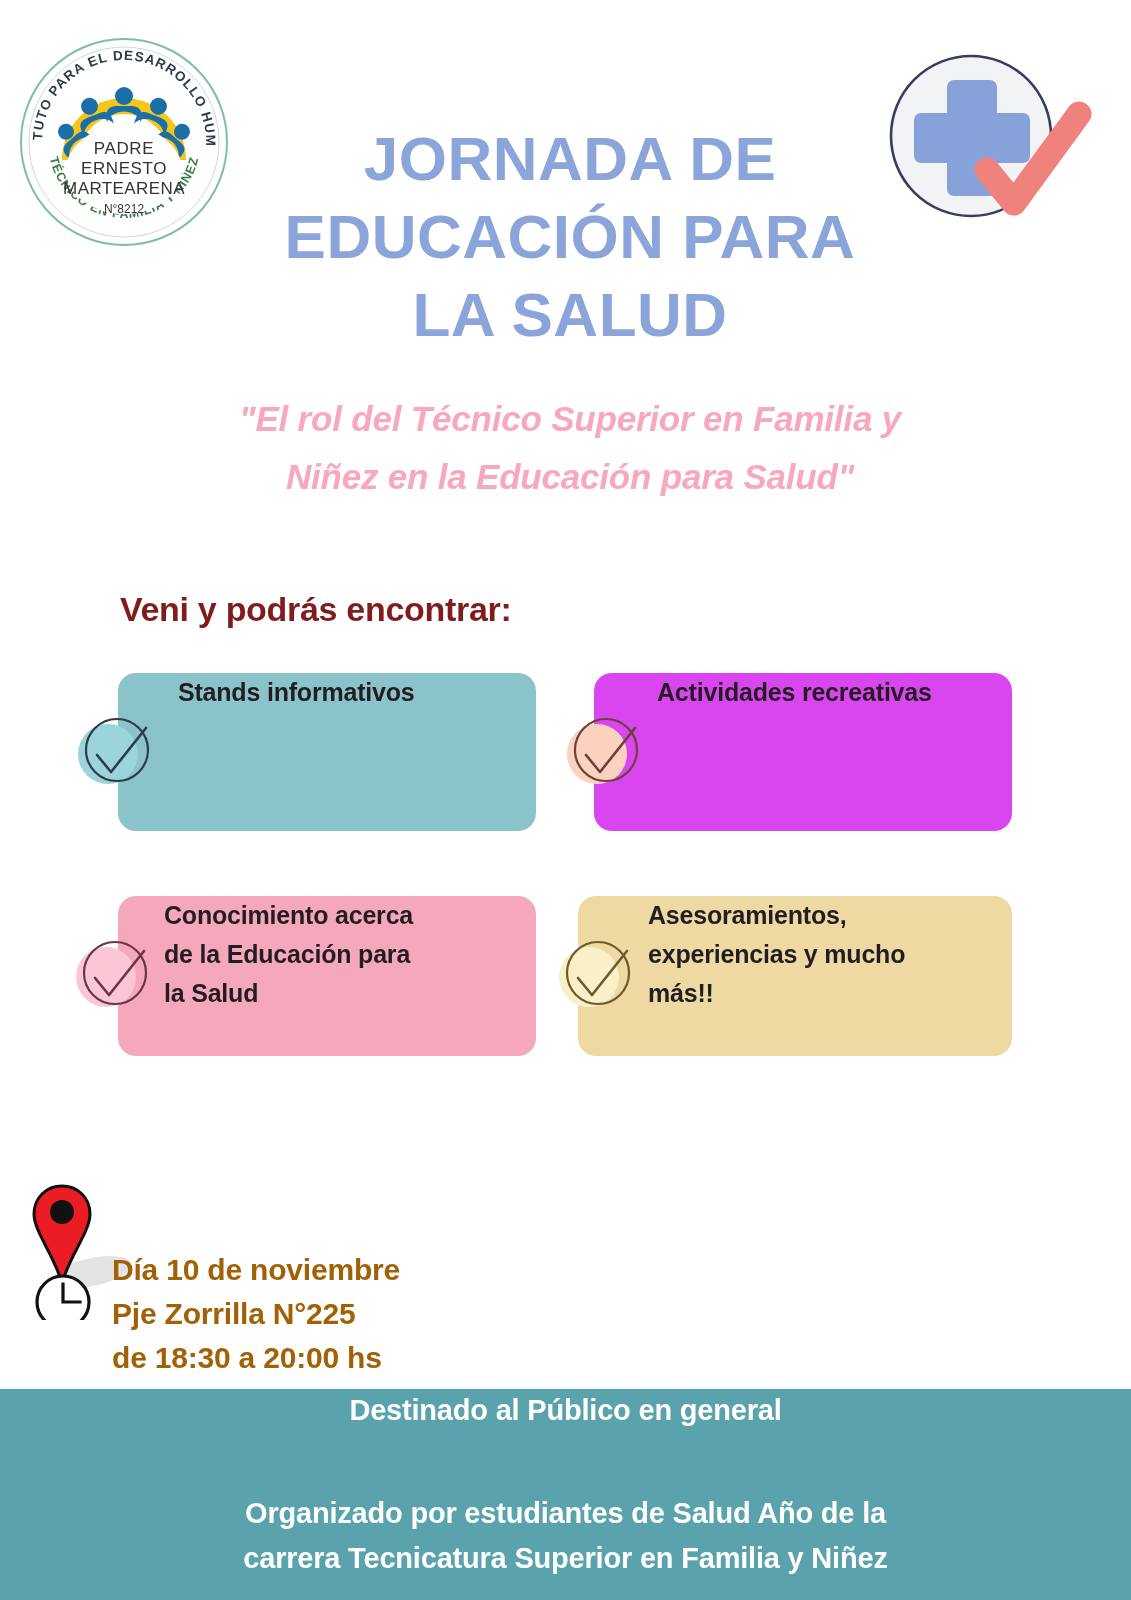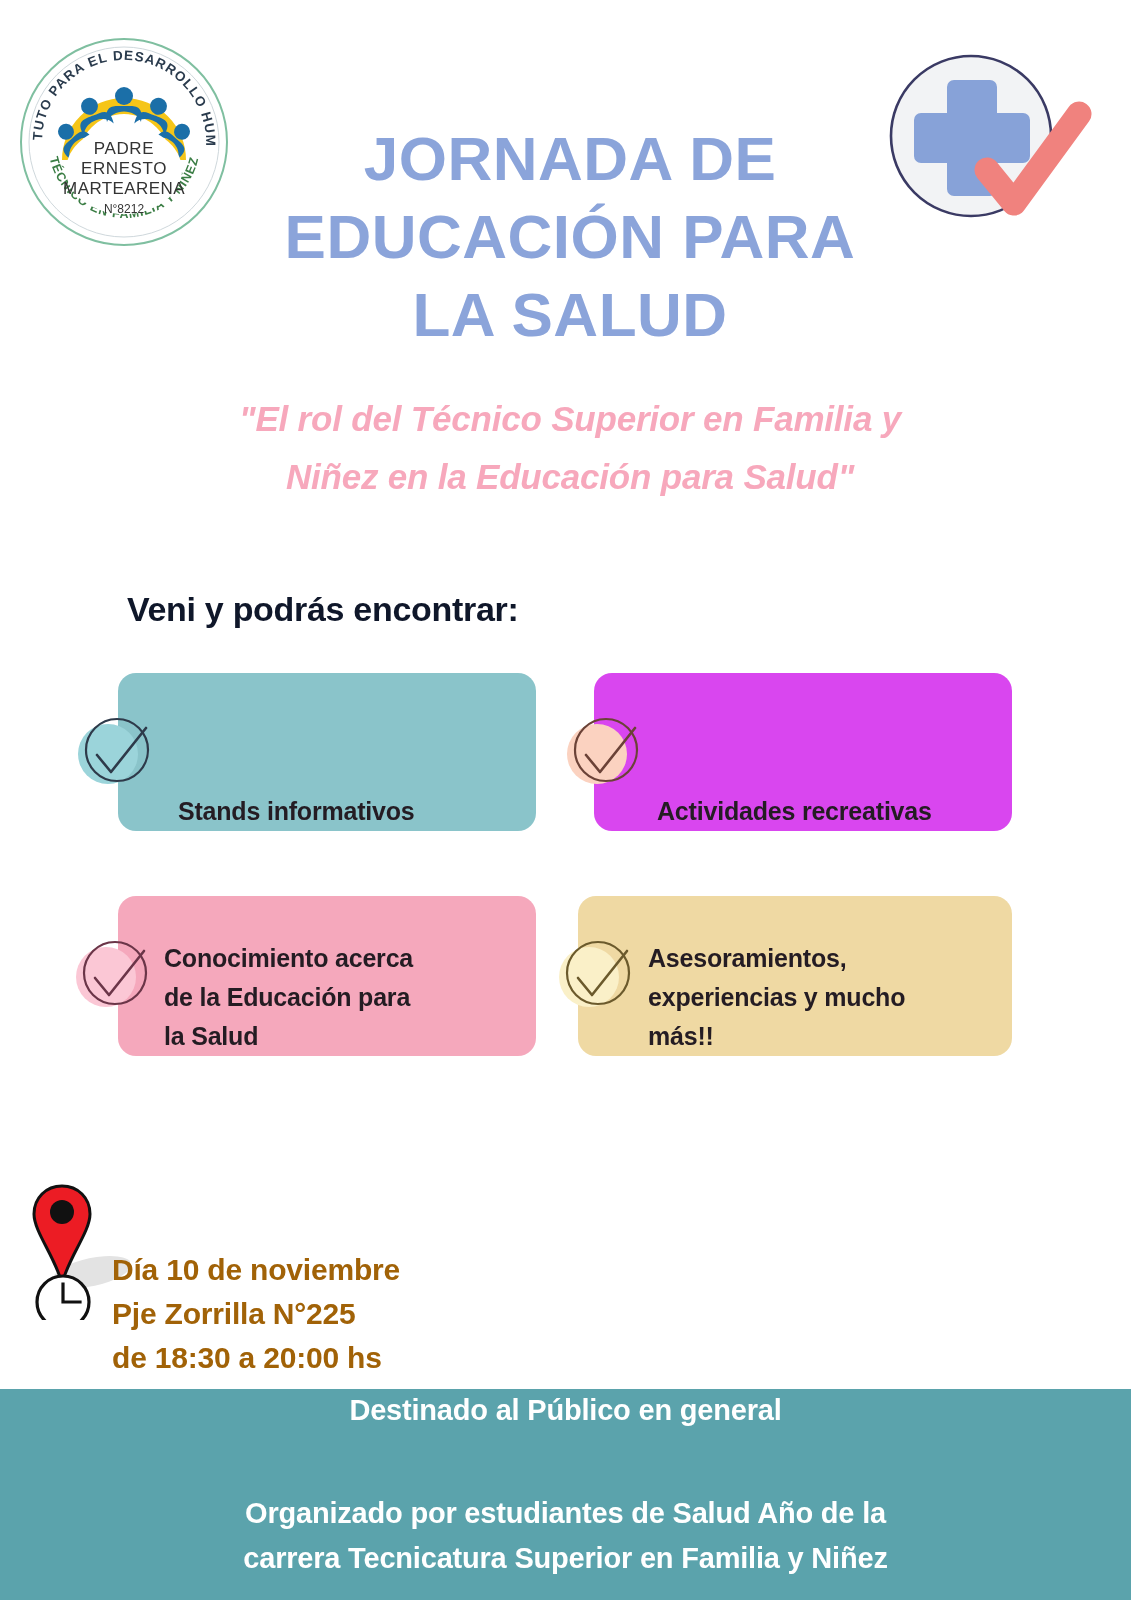--- a/index.html
+++ b/index.html
@@ -72,44 +72,44 @@
     font-style: italic;
     font-weight: bold;
     font-size: 35px;
     line-height: 58px;
     letter-spacing: -0.2px;
   }
 
   
   .section-heading {
     position: absolute;
-    left: 127px;
+    left: 120px;
     top: 590px;
-    color: #0f172a;
+    color: #7f1d1d;
     font-family: "Liberation Sans", sans-serif;
     font-weight: bold;
     font-size: 34px;
     letter-spacing: -0.3px;
   }
 
   
   .cards {
     position: absolute;
     left: 0;
     top: 0;
     width: 1131px;
     height: 1600px;
     pointer-events: none;
   }
   .card {
     position: absolute;
     border-radius: 18px;
     box-sizing: border-box;
     display: flex;
-    align-items: flex-end;
+    align-items: flex-start;
     pointer-events: auto;
   }
   .card-text {
     color: #241c23;
     font-family: "Liberation Sans", sans-serif;
     font-weight: bold;
     font-size: 25px;
     line-height: 39px;
     letter-spacing: -0.2px;
     white-space: pre-line;

